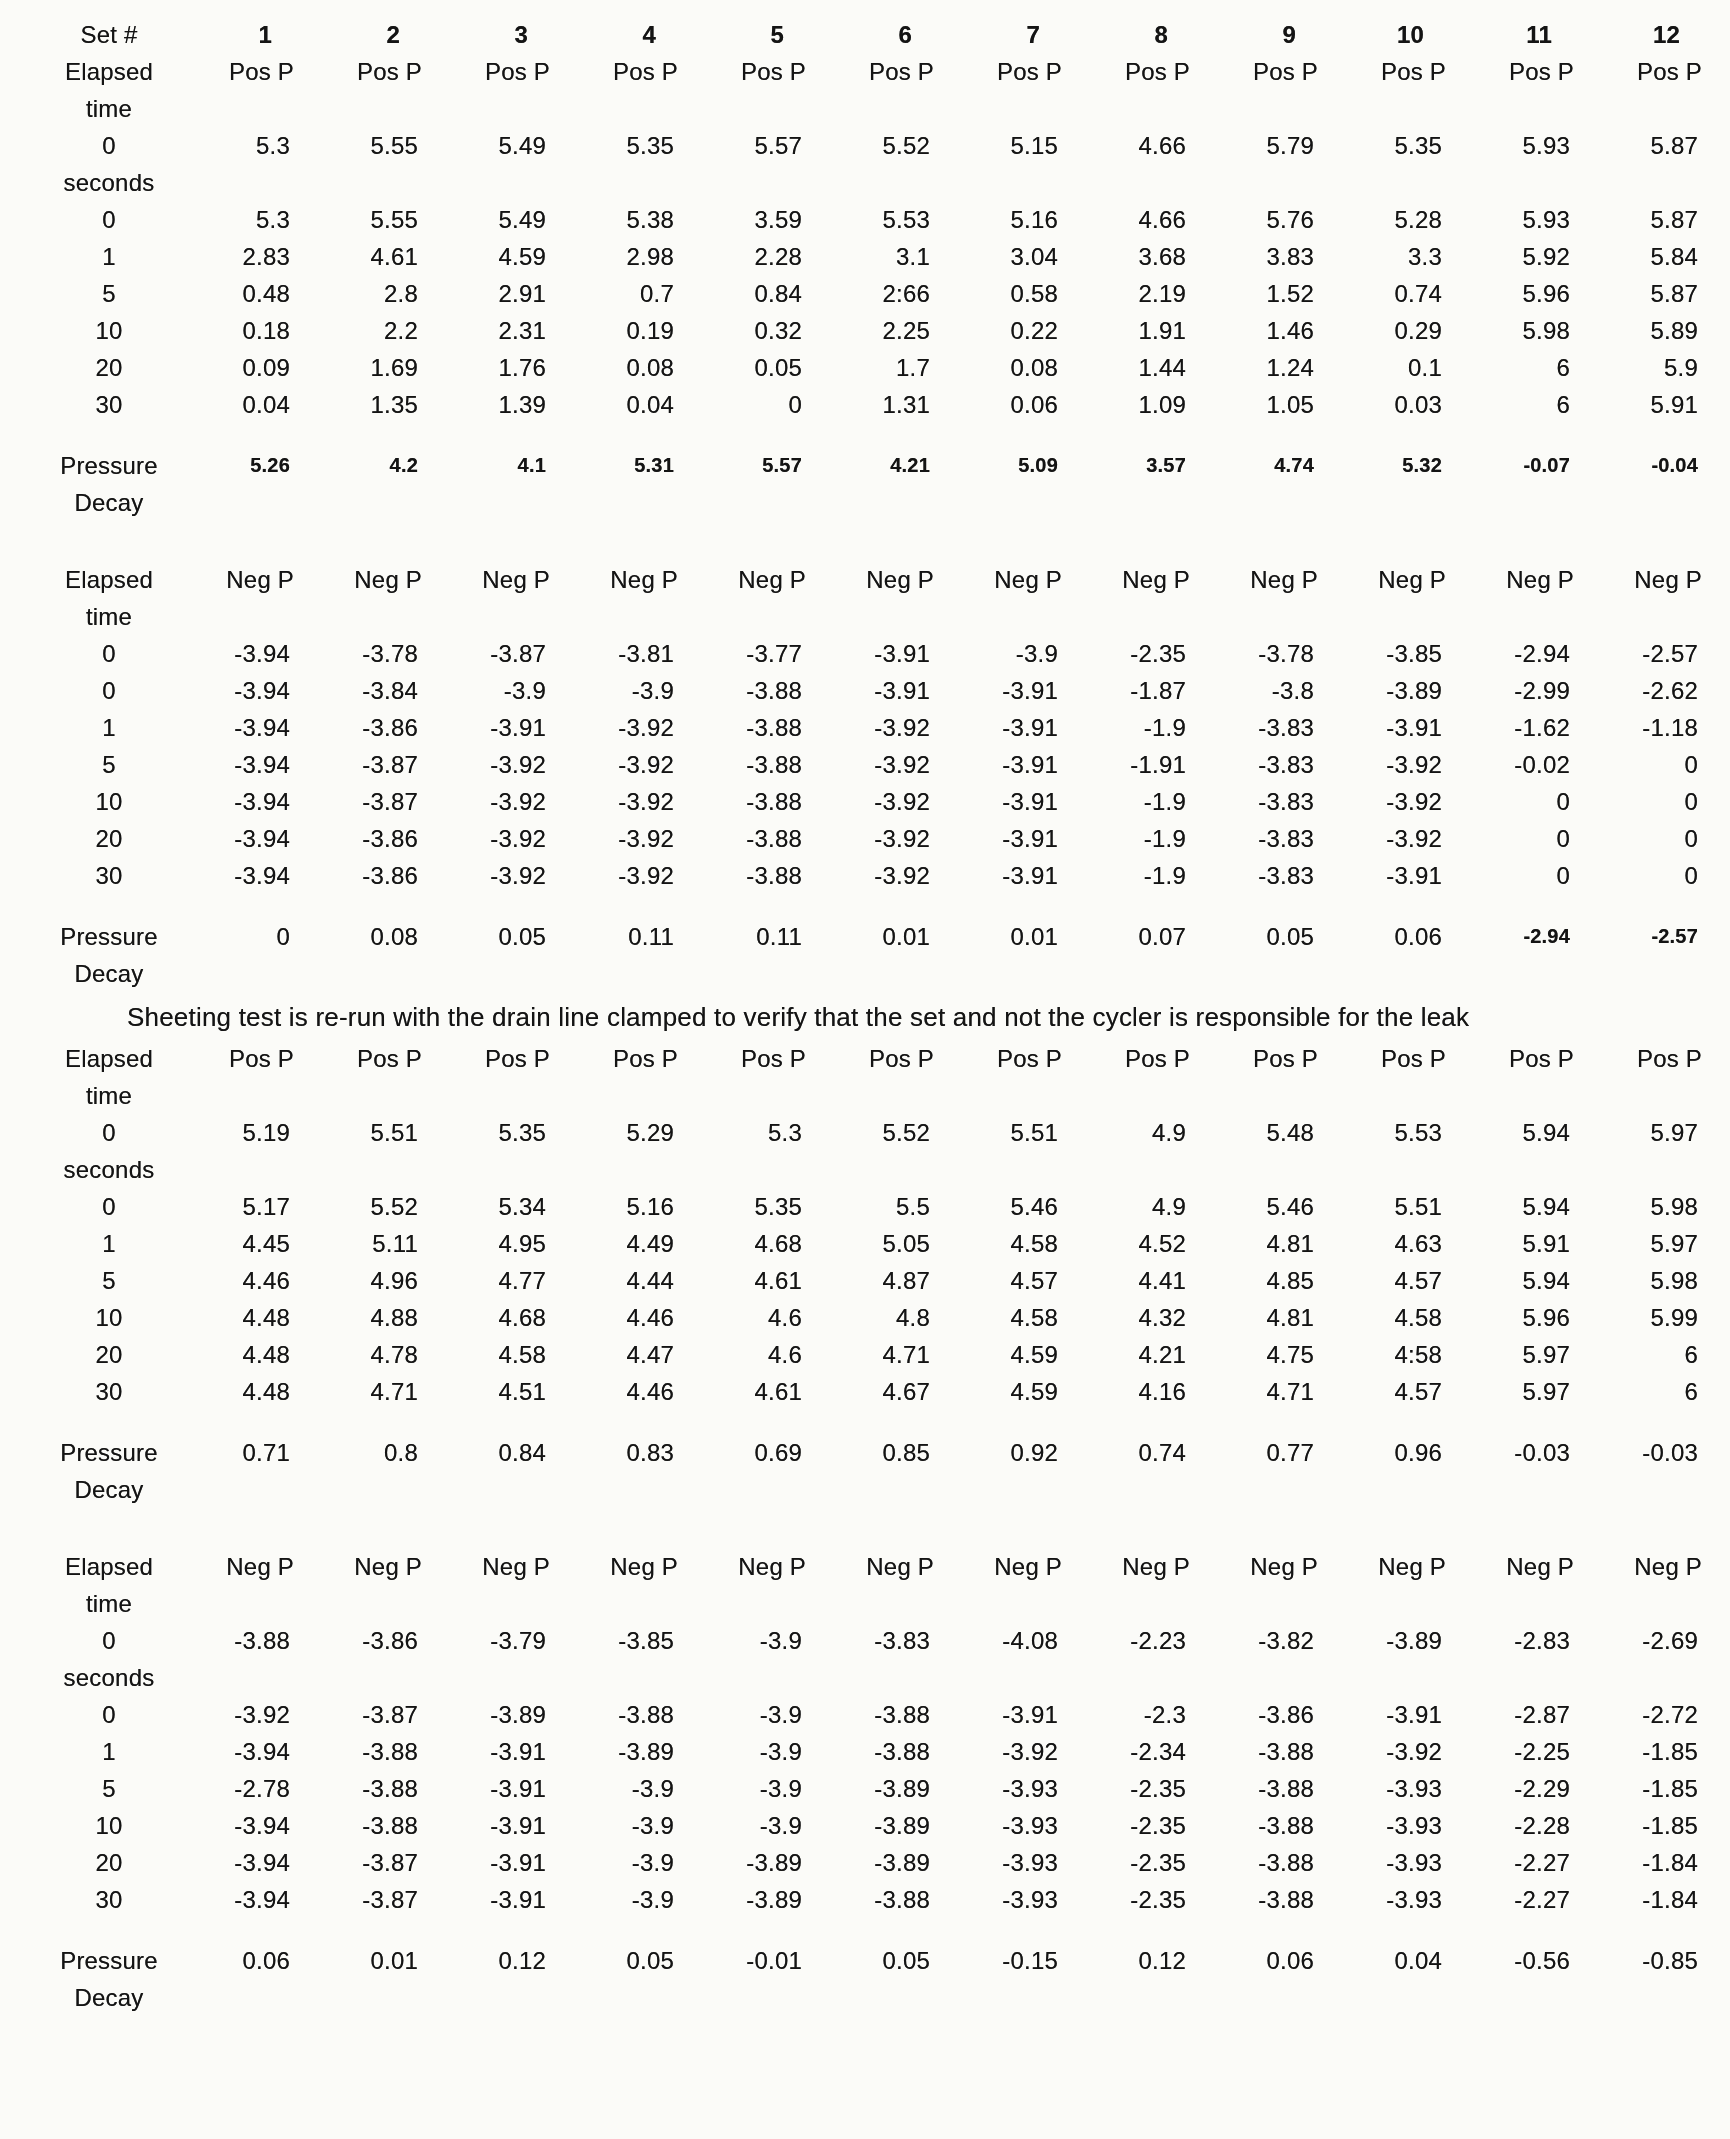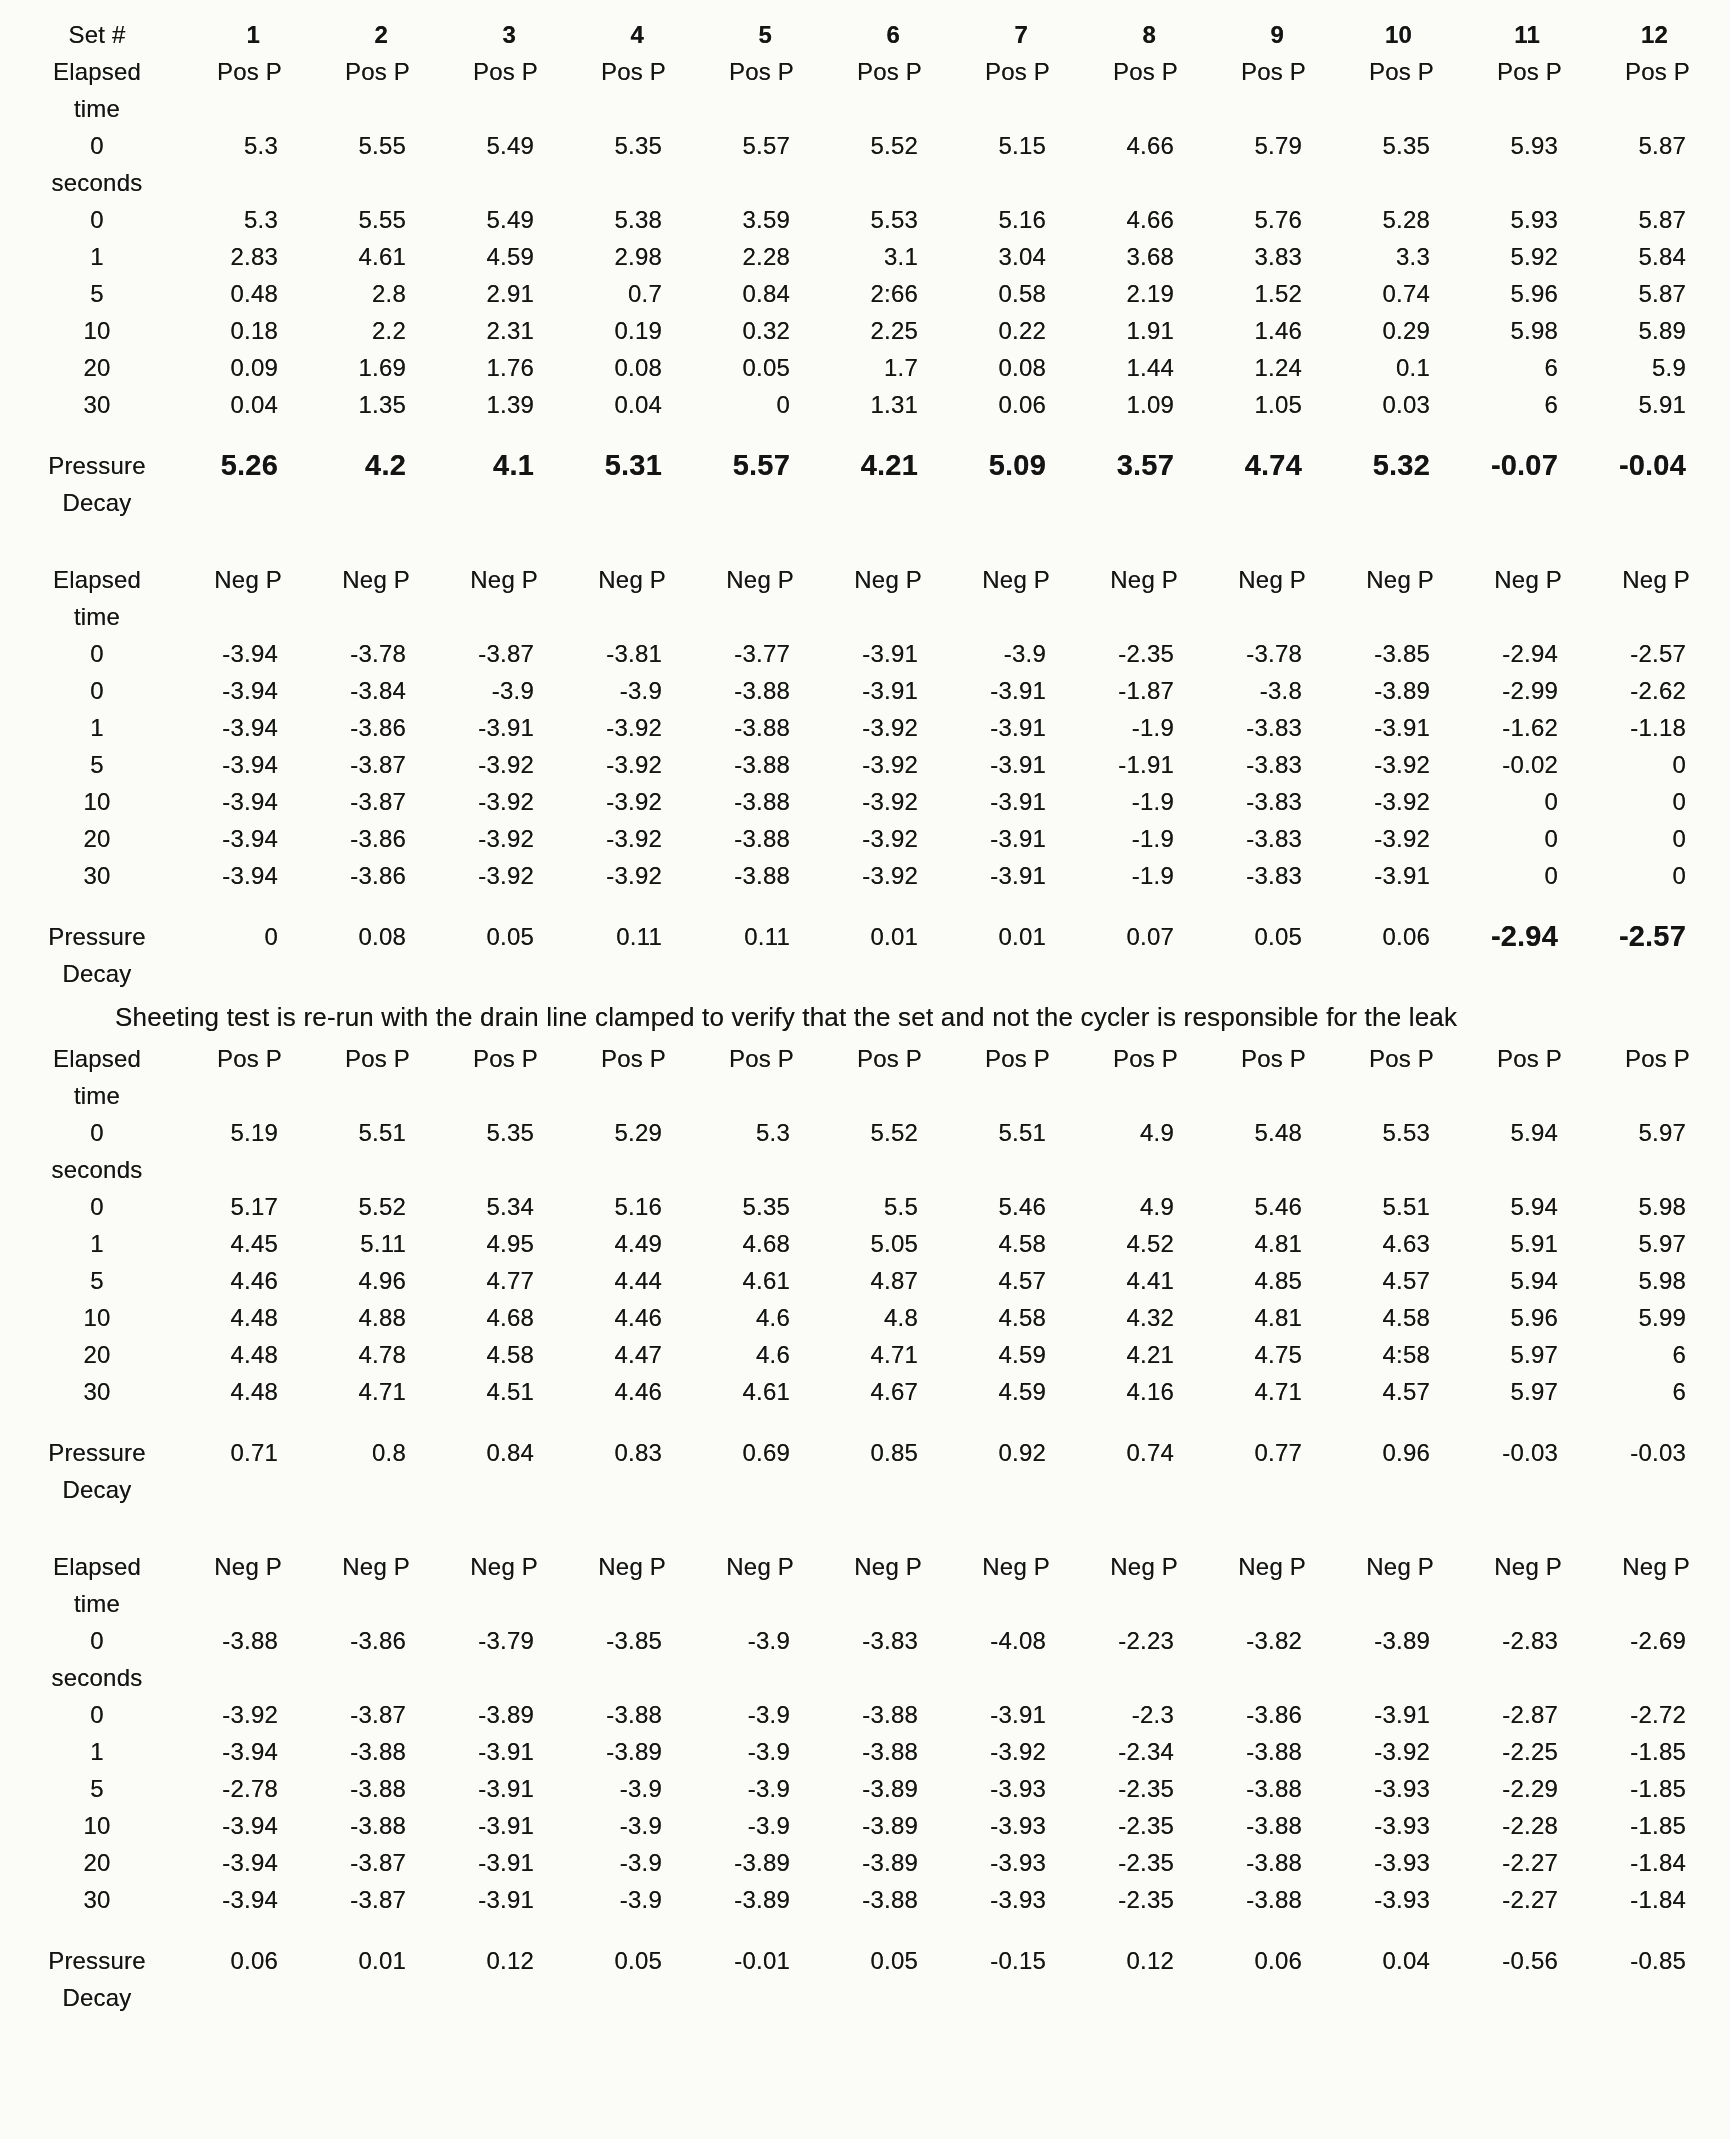--- a/index.html
+++ b/index.html
@@ -2,21 +2,21 @@
 <html><head>
 <meta charset="utf-8">
 <title>Pressure Decay Test Data</title>
 <style>
   html, body { margin: 0; padding: 0; background: #e9e9e6; }
   .page {
     width: 1731px;
     height: 2139px;
     box-sizing: border-box;
     background: #fbfbf8;
-    padding: 16px 0 0 12px;
+    padding: 16px 0 0 24px;
     overflow: hidden;
     font-family: "Liberation Sans", sans-serif;
     color: #141414;
     position: relative;
   }
   table.data-table {
     border-collapse: collapse;
     table-layout: fixed;
     width: 1703px;
   }
@@ -28,21 +28,21 @@
     letter-spacing: 0.2px;
     text-shadow: 0 0 0.5px rgba(20,20,20,0.65);
     overflow: visible;
   }
   col.c-label { width: 170px; }
   col.c-num   { width: 128px; }
   td.lbl { text-align: center; }
   td.num { text-align: right; padding-right: 32px; }
   td.hdr { text-align: right; padding-right: 28px; }
   td.set-num { text-align: right; padding-right: 50px; font-weight: bold; }
-  td.decay-bold { font-weight: bold; font-size: 29px; }
+  td.decay-bold { font-weight: bold; font-size: 20px; }
   tr.spacer td { height: 24px; line-height: 24px; font-size: 4px; }
   tr.gap td { height: 40px; line-height: 40px; font-size: 4px; }
   .note {
     font-size: 26px;
     line-height: 26px;
     margin: 12px 20px 10px 103px;
     letter-spacing: 0.2px;
     text-shadow: 0 0 0.4px rgba(20,20,20,0.6);
     white-space: nowrap;
   }

